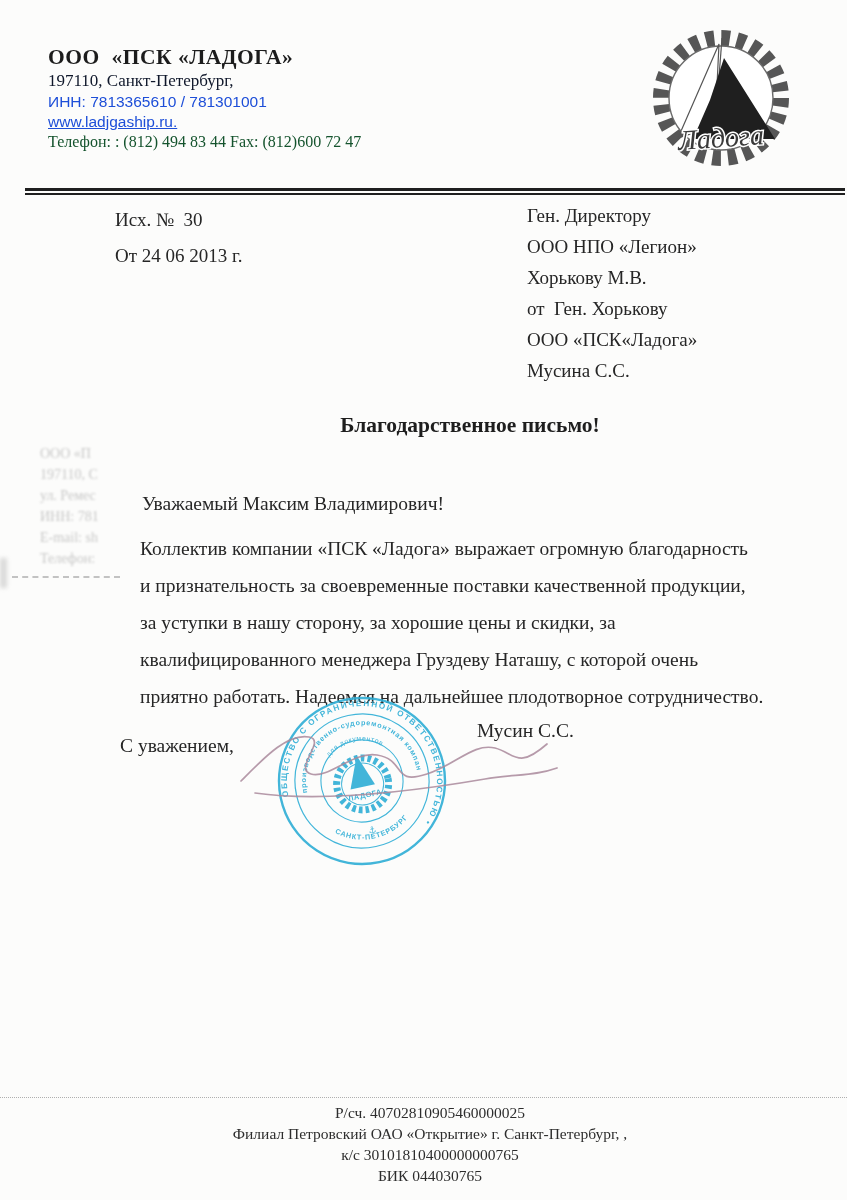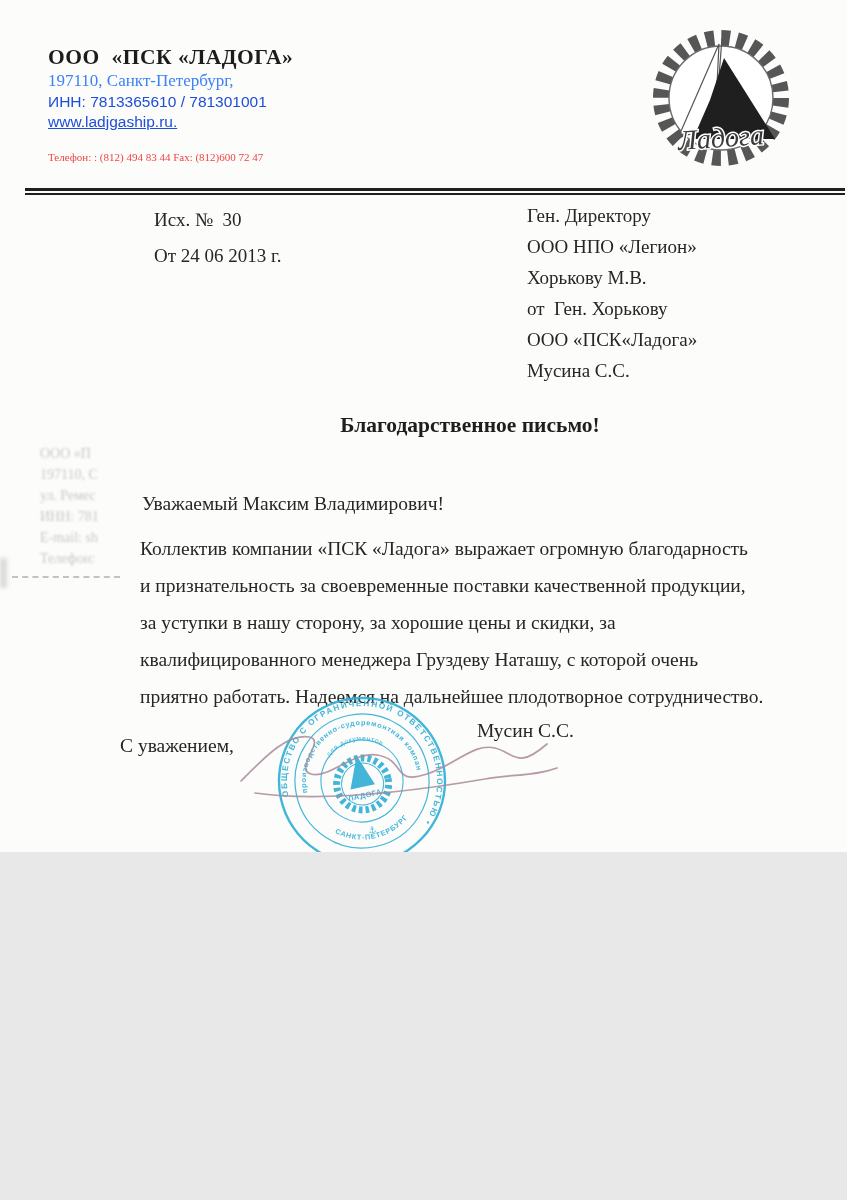--- a/index.html
+++ b/index.html
@@ -1,40 +1,40 @@
 <!DOCTYPE html>
 <html><head>
 <meta charset="utf-8">
 <style>
   * { margin:0; padding:0; box-sizing:border-box; }
   html,body { background:#e8e8e8; }
   .page {
-    position:relative; width:847px; height:852px; margin:0 auto;
+    position:relative; width:847px; height:1200px; margin:0 auto;
     background:#fcfcfb; overflow:hidden; color:#262626;
     font-family:"Liberation Serif","DejaVu Serif",serif;
   }
   .pre   { white-space:pre-wrap; }
 
   
   .letterhead { position:absolute; left:48px; top:44px; }
   .lh-company { font-weight:bold; font-size:21.5px; line-height:26px; color:#1c1c1c; letter-spacing:.5px; }
-  .lh-addr    { font-size:17px; line-height:22px; color:#3b82f6; }
+  .lh-addr    { font-size:17px; line-height:22px; color:#0f172a; }
   .lh-sans    { font-family:"Liberation Sans","DejaVu Sans",sans-serif; font-size:15.5px; line-height:20px; color:#1d4ed8; }
-  .lh-phone   { font-size:11px; line-height:19px; color:#ef4444; margin-top:16px; }
+  .lh-phone   { font-size:16px; line-height:19px; color:#14532d; margin-top:0; }
   .u { text-decoration:underline; }
 
   
   .logo { position:absolute; left:628px; top:20px; }
 
   
   .double-rule { position:absolute; left:25px; top:188px; width:820px; height:7px;
     border-top:3px solid #1f1f1f; border-bottom:2px solid #1f1f1f; }
 
   
-  .refblock { position:absolute; left:115px; top:202px; font-size:19px;margin-left:39px; }
+  .refblock { position:absolute; left:115px; top:202px; font-size:19px; }
   .refblock div { line-height:36px; }
   .recipient { position:absolute; left:527px; top:200px; font-size:19px; }
   .recipient div { line-height:31px; }
 
   
   .title { position:absolute; left:140px; top:413px; width:660px; text-align:center;
     font-weight:bold; font-size:21.5px; color:#1e1e1e; }
   .salutation { position:absolute; left:142px; top:493px; font-size:19.5px; }
   .bodytext { position:absolute; left:140px; top:530px; width:680px; font-size:19.5px; }
   .bodytext div { line-height:37px; }
@@ -158,14 +158,20 @@
   </div>
 
   <div class="signature">
     <svg width="335" height="95" viewBox="0 0 335 95">
       <path d="M6,68 C28,46 52,20 74,24 C92,27 58,56 76,61 C94,66 118,38 142,42 C172,47 156,73 192,61 C222,51 238,30 260,35 C280,40 282,57 312,31
                M20,80 C90,90 180,78 250,66 C280,61 300,63 322,55" fill="none" stroke="#a9889b" stroke-width="1.7" opacity="0.85" stroke-linecap="round"></path>
     </svg>
   </div>
 
   <div class="dotted-rule"></div>
+  <div class="footer">
+    <div>Р/сч. 40702810905460000025</div>
+    <div class="pre">Филиал Петровский ОАО «Открытие» г. Санкт-Петербург, ,</div>
+    <div>к/с 30101810400000000765</div>
+    <div>БИК 044030765</div>
+  </div>
 
 </div>
 
 </body></html>

